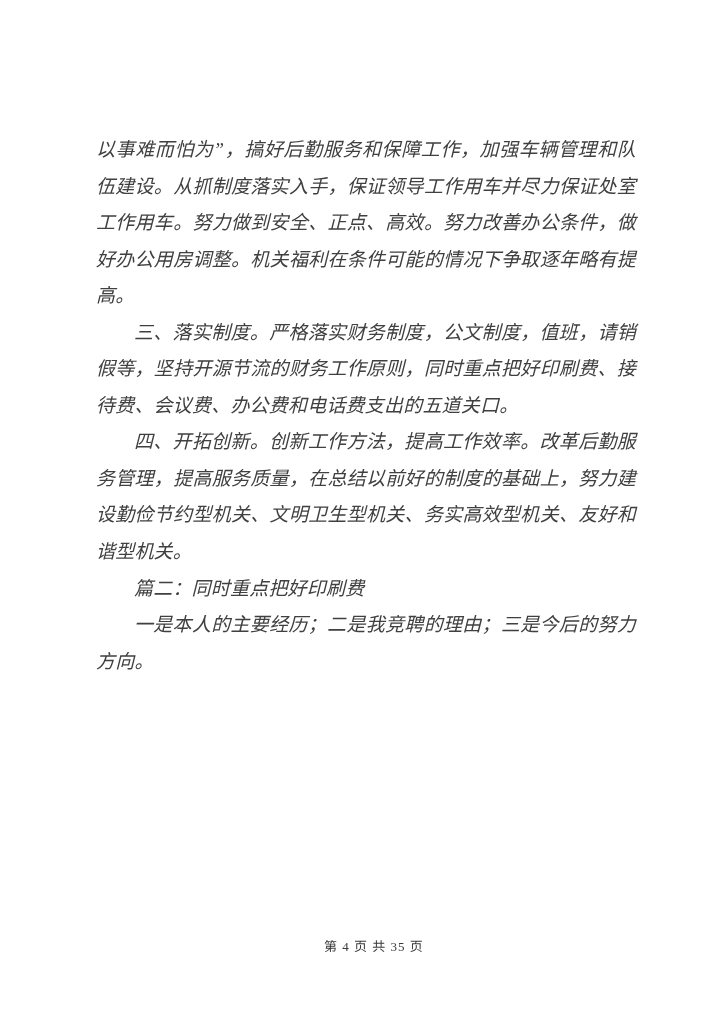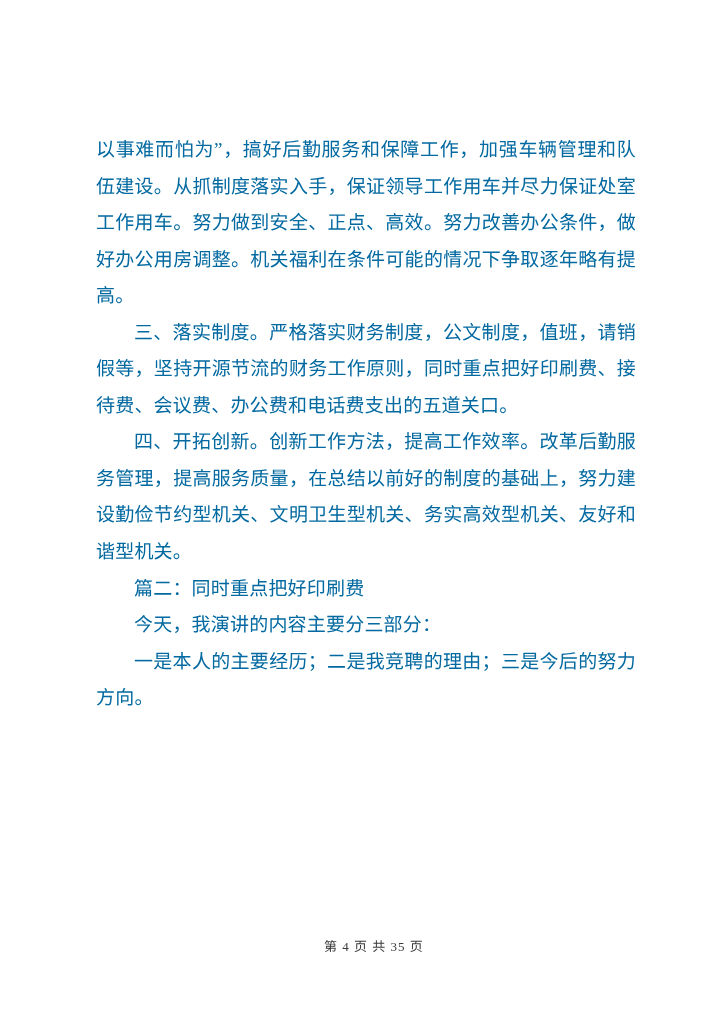--- a/index.html
+++ b/index.html
@@ -53,26 +53,25 @@
   .page-footer .footer-inner {
     display: inline-block;
     transform: translateX(14px); 
   }
 </style>
 </head>
 <body style="background: rgb(255, 255, 255);">
 
 <div class="doc-page">
 
-  <div class="text-block" style="color: #0369a1;">
+  <div class="text-block" style="color: #404040; font-style: italic;">
     <p class="continuation">以事难而怕为”，搞好后勤服务和保障工作，加强车辆管理和队伍建设。从抓制度落实入手，保证领导工作用车并尽力保证处室工作用车。努力做到安全、正点、高效。努力改善办公条件，做好办公用房调整。机关福利在条件可能的情况下争取逐年略有提高。</p>
     <p>三、落实制度。严格落实财务制度，公文制度，值班，请销假等，坚持开源节流的财务工作原则，同时重点把好印刷费、接待费、会议费、办公费和电话费支出的五道关口。</p>
     <p>四、开拓创新。创新工作方法，提高工作效率。改革后勤服务管理，提高服务质量，在总结以前好的制度的基础上，努力建设勤俭节约型机关、文明卫生型机关、务实高效型机关、友好和谐型机关。</p>
     <p>篇二：同时重点把好印刷费</p>
-    <p>今天，我演讲的内容主要分三部分：</p>
     <p>一是本人的主要经历；二是我竞聘的理由；三是今后的努力方向。</p>
   </div>
 
   <div class="page-footer">
     <span class="footer-inner">第 4 页 共 35 页</span>
   </div>
 
 </div>
 
 </body></html>

